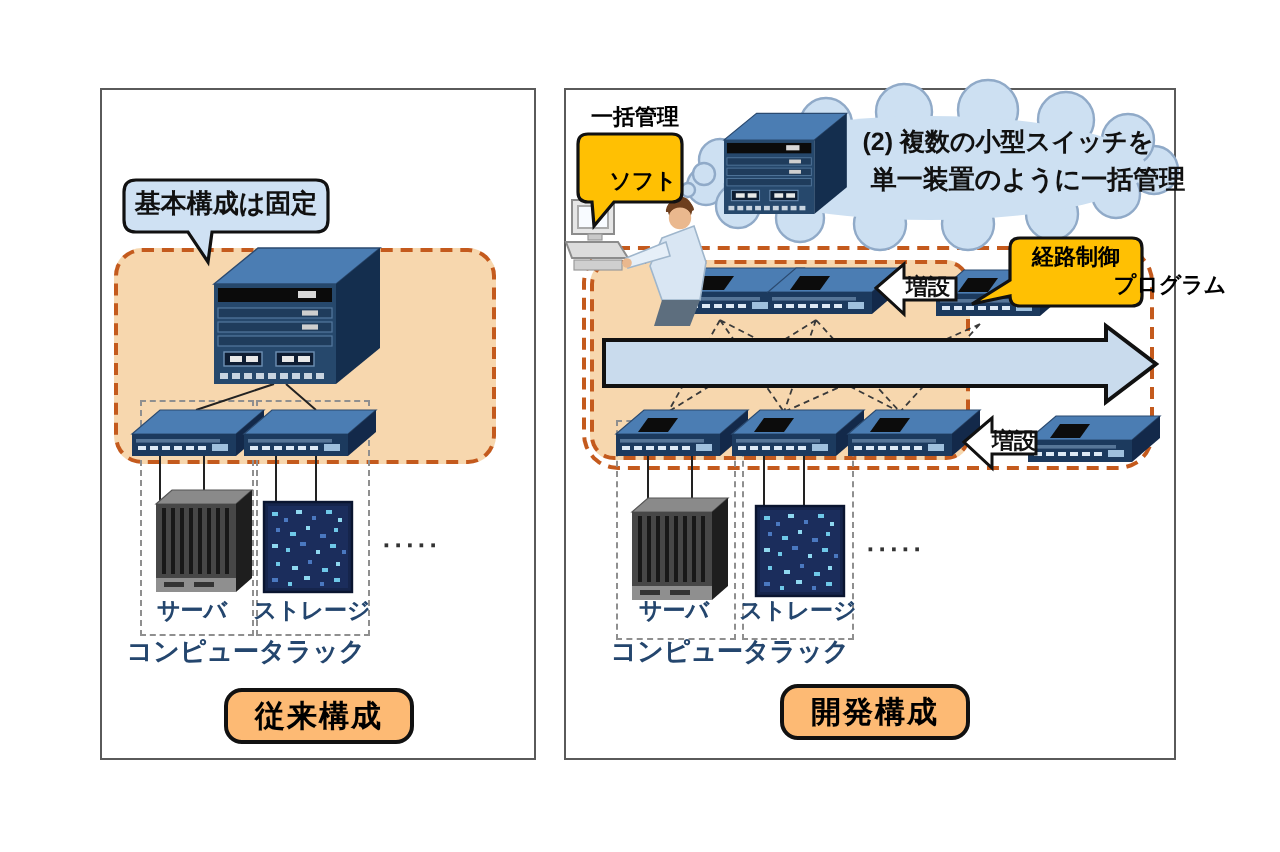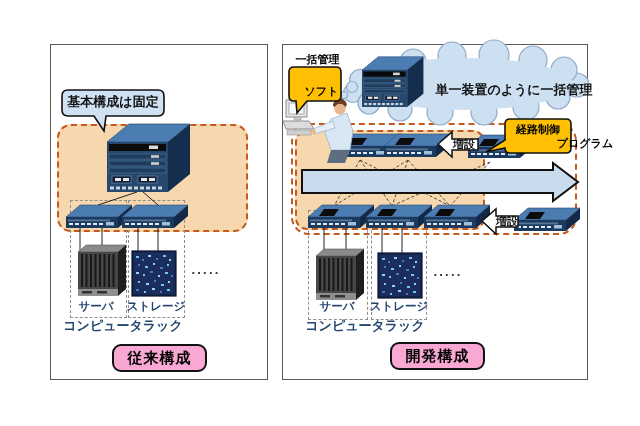--- a/index.html
+++ b/index.html
@@ -8,21 +8,21 @@
   .abs{position:absolute;box-sizing:border-box;}
   .panel{border:1.5px solid #5a5a5a;background:#fff;}
   .peach{border:2px dashed #c45a1d;background:#f7d7ae;border-radius:14px;}
   .outer-dash{border:2px dashed #c45a1d;background:transparent;border-radius:18px;}
   .gray-box{border:1.5px dashed #8f8f8f;background:transparent;}
   .svg-layer{position:absolute;left:0;top:0;pointer-events:none;}
   .txt{position:absolute;box-sizing:border-box;text-align:center;color:#111;line-height:1.15;}
   .b{font-weight:bold;}
   .blue-label{color:#24466e;font-weight:bold;}
   .caption-box{position:absolute;box-sizing:border-box;border:2px solid #111;border-radius:9px;
-               background:#f9a8d4;display:flex;align-items:center;justify-content:center;
+               background:#fdba74;display:flex;align-items:center;justify-content:center;
                font-weight:bold;font-size:15px;letter-spacing:1px;color:#000;}
   .dots{color:#333;font-weight:bold;font-size:13px;letter-spacing:1.5px;}
   .callout-txt{font-weight:bold;font-size:11px;color:#000;}
 </style>
 </head>
 <body>
 
 <div class="stage">
 
   <div class="abs panel" style="left:50px;top:44px;width:218px;height:336px;"></div>
@@ -270,20 +270,21 @@
 
   <div class="txt blue-label" style="left:68px;top:300px;width:56px;font-size:11.5px;">サーバ</div>
   <div class="txt blue-label" style="left:126px;top:300px;width:60px;font-size:11.5px;">ストレージ</div>
   <div class="txt blue-label" style="left:56px;top:319px;width:134px;font-size:13px;">コンピュータラック</div>
   <div class="txt dots" style="left:189px;top:266px;width:34px;">·····</div>
   <div class="caption-box" style="left:112px;top:344px;width:95px;height:28px;">従来構成</div>
 
   <div class="txt callout-txt" style="left:289px;top:53px;width:57px;">一括管理</div>
   <div class="txt callout-txt" style="left:289px;top:85px;width:65px;">ソフト</div>
 
+  <div class="txt b" style="left:418px;top:64px;width:172px;font-size:12.5px;">(2) 複数の小型スイッチを</div>
   <div class="txt b" style="left:428px;top:83px;width:172px;font-size:13px;">単一装置のように一括管理</div>
 
   <div class="txt callout-txt" style="left:505px;top:123px;width:66px;">経路制御</div>
   <div class="txt callout-txt" style="left:505px;top:137px;width:66px;margin-left:47px;">プログラム</div>
 
 
   <div class="txt b" style="left:450px;top:138px;width:28px;font-size:11px;">増設</div>
   <div class="txt b" style="left:494px;top:215px;width:26px;font-size:11px;">増設</div>
 
   <div class="txt blue-label" style="left:308px;top:300px;width:58px;font-size:11.5px;">サーバ</div>

